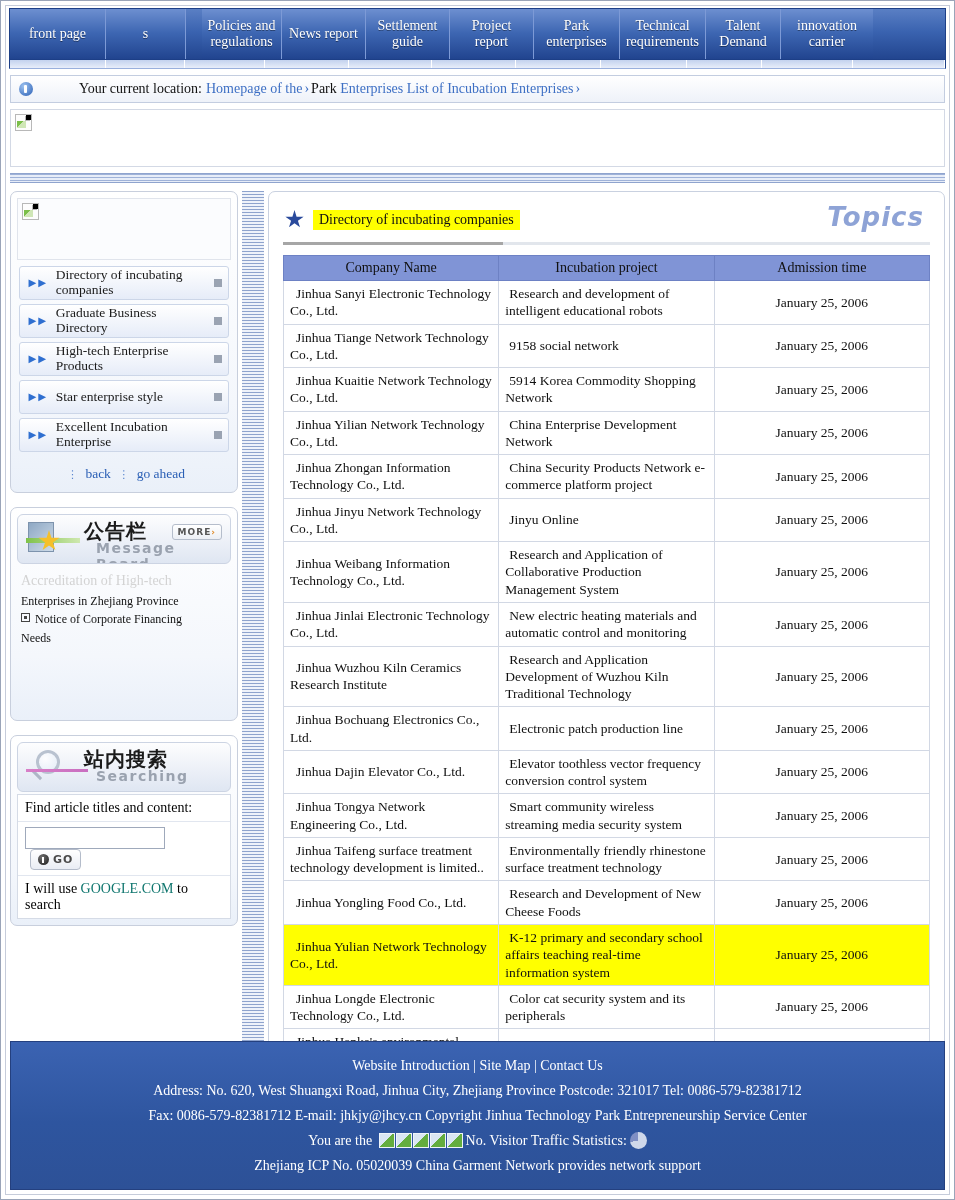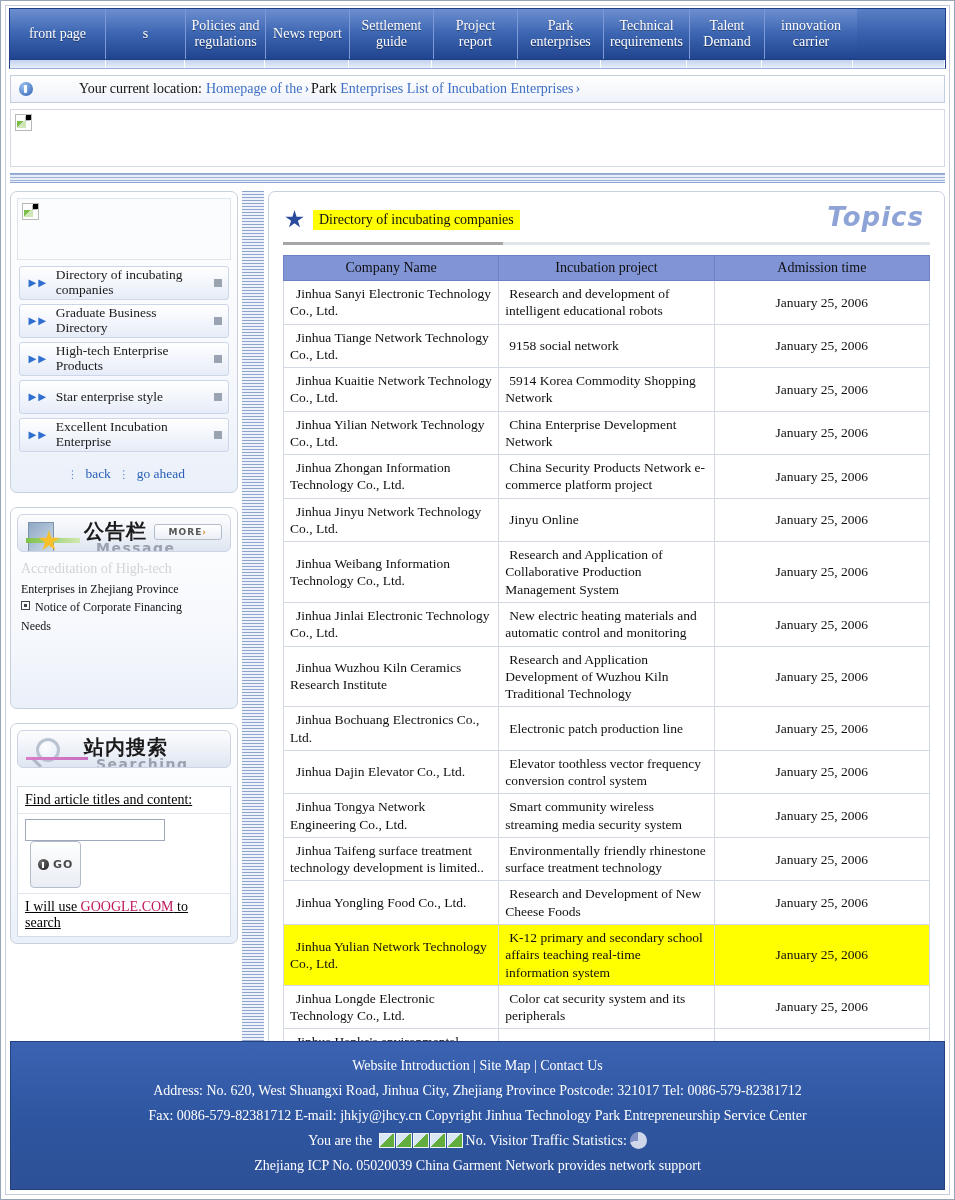--- a/index.html
+++ b/index.html
@@ -153,21 +153,21 @@
   .sb-text { flex:1 1 auto; font-size:13.5px; line-height:1.1; color:#1a1a1a; }
   .sb-sq { width:8px;height:8px;background:#9aa3b2;flex:0 0 auto;margin-left:4px; }
   .sb-nav {
     text-align:center; padding:8px 0 4px 0; font-size:13.5px; color:#2a5fb5;
   }
   .sb-nav span.diam { color:#5b86cf; margin:0 4px; font-size:11px; }
   .sb-nav a { color:#2a5fb5; text-decoration:none; cursor:pointer; }
 
   
   .sb-head {
-    height:38px;
+    height:50px;
     border:1px solid #ccd4e3;
     border-radius:6px;
     background:linear-gradient(to bottom,#fdfdfe,#dfe6f2);
     position:relative;
     overflow:hidden;
   }
   .sb-head .cn {
     position:absolute; left:66px; top:3px;
     font-size:20px; font-weight:bold; color:#1b1b1b;
     font-family:"DejaVu Sans", sans-serif;
@@ -178,21 +178,21 @@
     font-size:14px; font-weight:bold; color:#9aa2af;
     font-family:"DejaVu Sans", sans-serif;
     letter-spacing:1.5px;
   }
   .more-btn {
     position:absolute; right:8px; top:9px;
     border:1px solid #b5bdcb; border-radius:3px;
     background:linear-gradient(to bottom,#ffffff,#eceff5);
     font-size:9px; font-weight:bold; color:#555;
     font-family:"DejaVu Sans", sans-serif;
-    padding:2px 14px; letter-spacing:1px;
+    padding:2px 5px; letter-spacing:1px;
     cursor:pointer;
   }
   .more-btn i{ color:#e08b2a; font-style:normal; }
   .board-icon {
     position:absolute; left:8px; top:6px; width:54px; height:34px;
   }
   .board-icon .bk { position:absolute; left:2px; top:1px; width:26px;height:30px;
     background:linear-gradient(135deg,#8ea8c4,#cfdce9); border:1px solid #7d93ad; }
   .board-icon .grn { position:absolute; left:0; top:17px; width:54px;height:5px;
     background:linear-gradient(to right,#7fc24a,#cfe8b0); }
@@ -218,42 +218,42 @@
   .board-list .faded {
     color:#d3d3d3; font-size:14px; line-height:1.55; white-space:nowrap; overflow:hidden;
   }
   .board-list .ln { font-size:12px; line-height:1.55; color:#111; }
   .board-list .ln .bx {
     display:inline-block;width:9px;height:9px;border:1px solid #444;
     position:relative;margin-right:5px;vertical-align:1px;
   }
   .board-list .ln .bx::after{content:"";position:absolute;left:2px;top:2px;width:3px;height:3px;background:#444;}
 
-  .srch-body { border:1px solid #d5dbe6; margin-top:18px; background:#fff;text-decoration:underline; }
+  .srch-body { border:1px solid #d5dbe6; margin-top:2px; background:#fff; }
   .srch-row { padding:5px 7px; font-size:14px; }
   .srch-row.bordered { border-bottom:1px solid #e1e6ef; }
   .srch-input {
     width:140px;height:22px;border:1px solid #9fa9bb;background:#fff;
     font-family:"Liberation Serif", serif;font-size:13px;padding:1px 3px;
   }
   .go-btn {
     display:inline-flex;align-items:center;gap:4px;
     border:1px solid #b4bcca;border-radius:4px;
     background:linear-gradient(to bottom,#ffffff,#e9edf4);
-    padding:16px 7px;margin-left:5px;vertical-align:top;cursor:pointer;
+    padding:3px 7px;margin-left:5px;vertical-align:top;cursor:pointer;
     font-family:"DejaVu Sans", sans-serif;font-size:11px;font-weight:bold;color:#4a4a4a;
     letter-spacing:1px;
   }
   .go-btn .dot {
     width:11px;height:11px;border-radius:50%;
     background:radial-gradient(circle at 35% 30%,#6e6e6e,#1d1d1d);
     position:relative;
   }
   .go-btn .dot::after{content:"";position:absolute;left:4px;top:2.5px;width:2px;height:6px;background:#fff;}
-  .goog { color:#be185d; }
+  .goog { color:#0f766e; }
 
   
   .panel {
     border:1px solid #c9d1e0;
     border-radius:7px;
     background:#fff;
     padding:12px 14px 16px 14px;
     min-height:860px;
   }
   .panel-head { position:relative; height:38px; }
@@ -316,21 +316,21 @@
 </style>
 </head>
 <body>
 
 <div class="page-frame">
 <div class="inner-frame">
 
   <div class="navbar" id="navbar">
         <div class="nav-item" style="width: 96px;">front page</div>
         <div class="nav-item" style="width: 80px;">s</div>
-        <div class="nav-item" style="width: 80px;">Policies and regulations</div>
+        <div class="nav-item" style="width: 80px; margin-left: 16px;">Policies and regulations</div>
         <div class="nav-item" style="width: 84px;">News report</div>
         <div class="nav-item" style="width: 84px;">Settlement guide</div>
         <div class="nav-item" style="width: 84px;">Project report</div>
         <div class="nav-item" style="width: 86px;">Park enterprises</div>
         <div class="nav-item" style="width: 86px;">Technical requirements</div>
         <div class="nav-item" style="width: 75px;">Talent Demand</div>
         <div class="nav-item" style="width: 92px;">innovation carrier</div>
       </div>
   <div class="nav-strip" id="navstrip">
         <div style="width: 96px;"></div>

